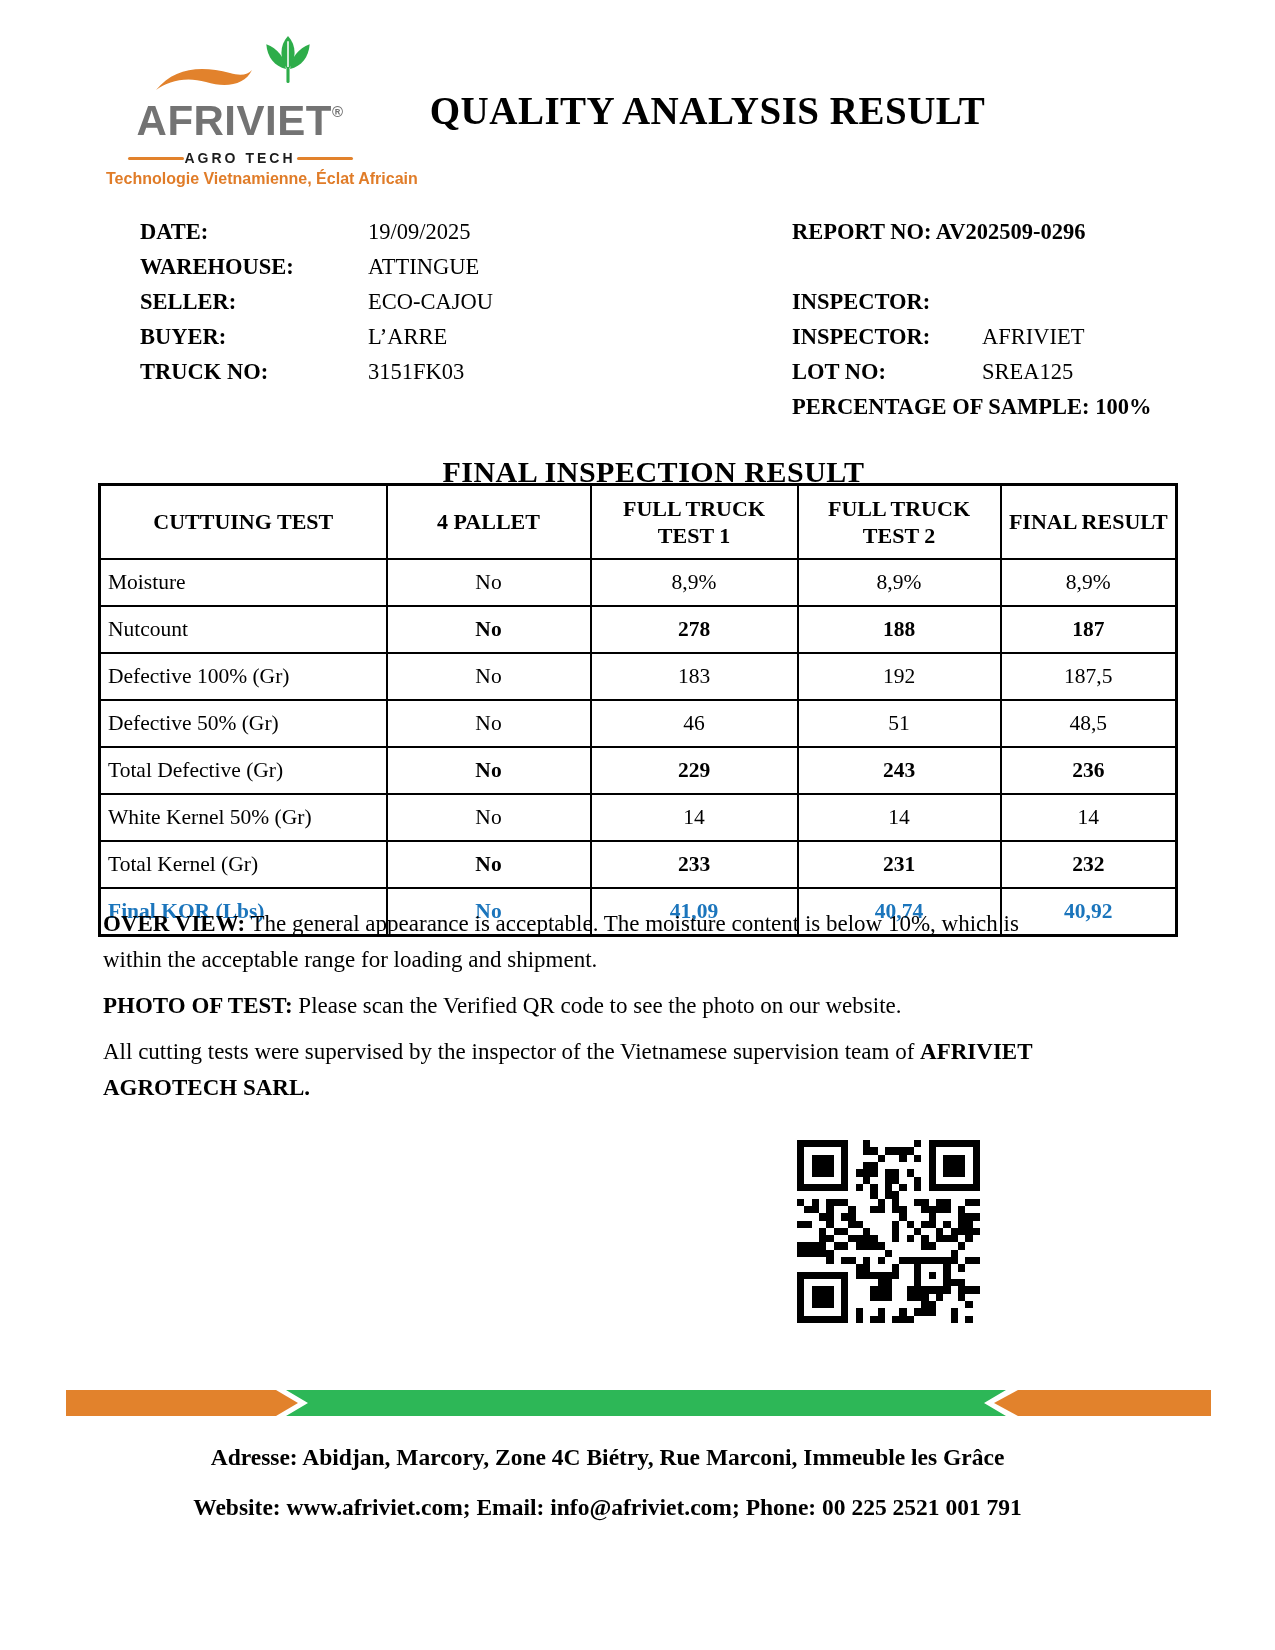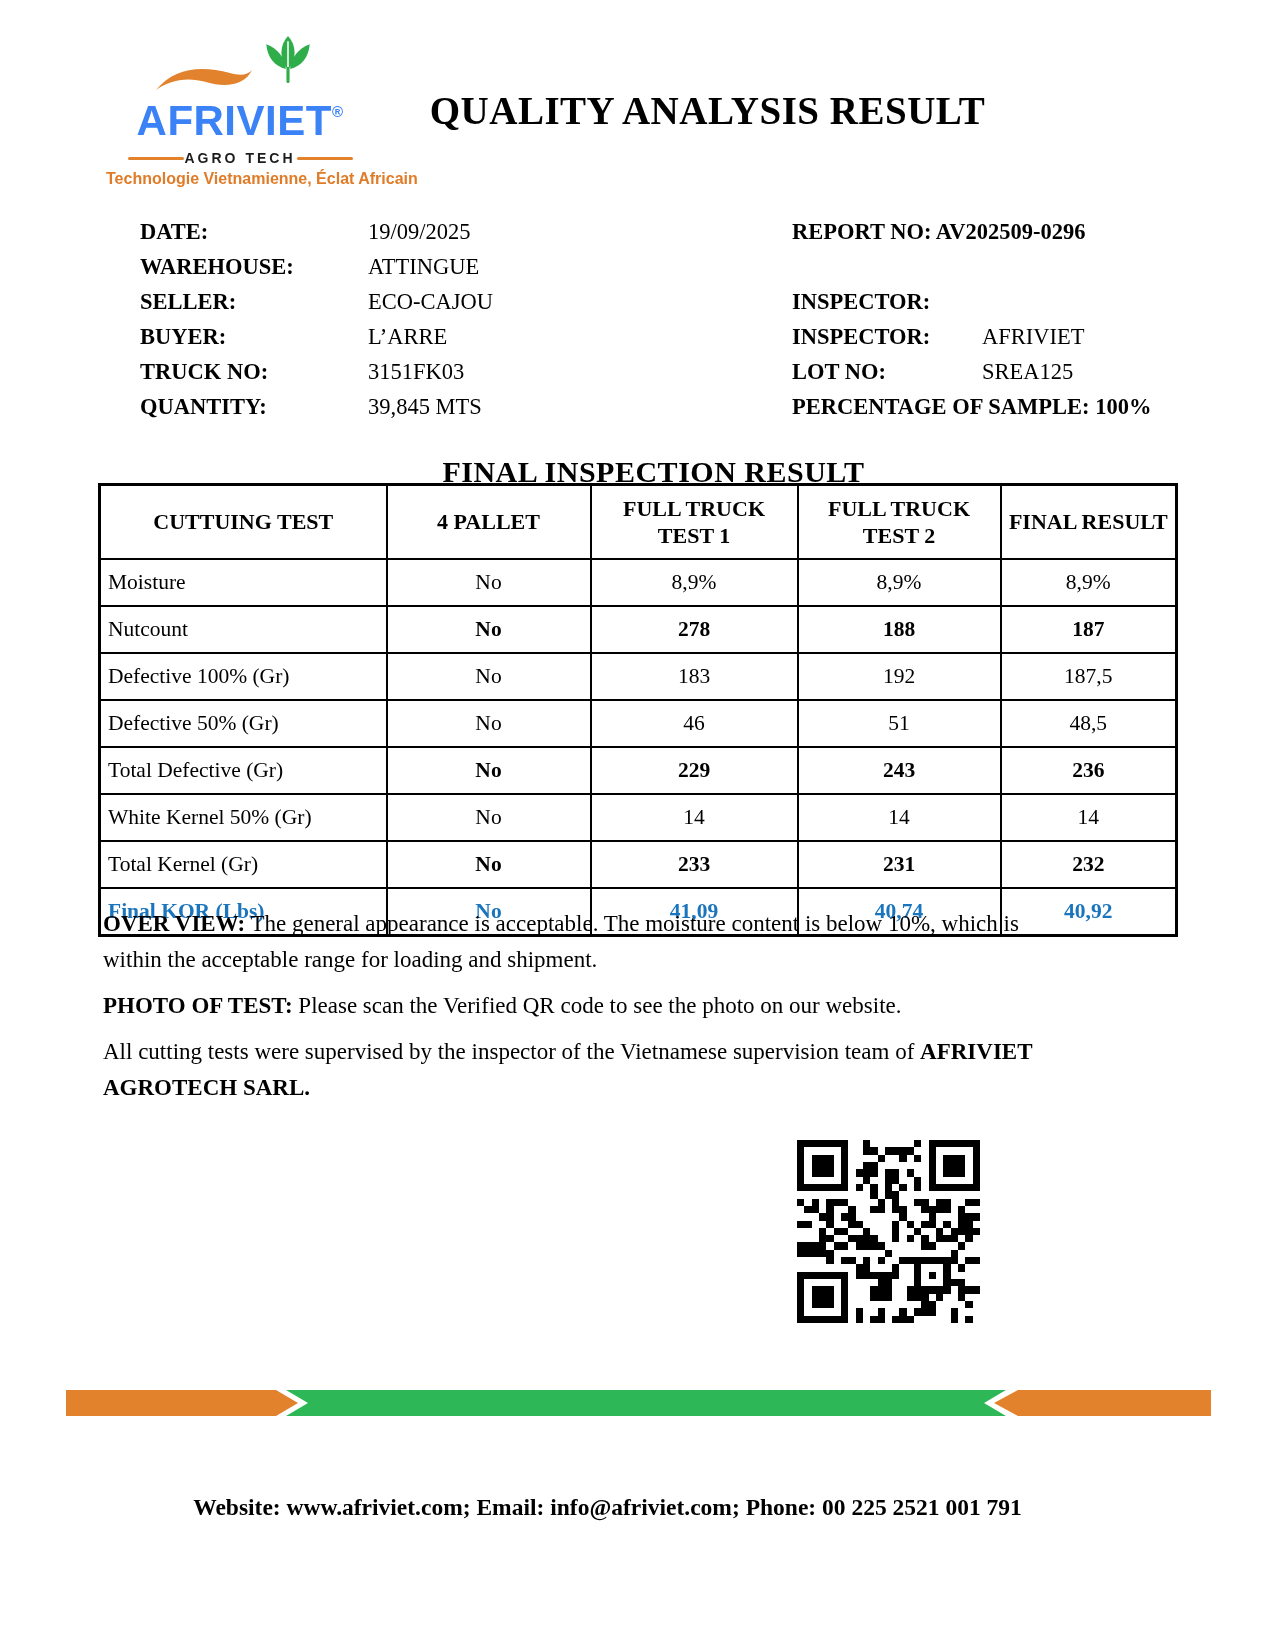--- a/index.html
+++ b/index.html
@@ -8,21 +8,21 @@
     background:#ffffff; color:#000;
     font-family:"Liberation Serif", serif; overflow:hidden;
   }
 
   
   .logo { position:absolute; left:106px; top:24px; width:268px; text-align:center;
           font-family:"Liberation Sans", sans-serif; }
   .logo-art { position:relative; height:76px; }
   .swoosh { position:absolute; left:48px; top:40px; width:100px; height:30px; }
   .leaves { position:absolute; left:156px; top:12px; width:52px; height:62px; }
-  .brand { font-size:42px; font-weight:bold; color:#3b82f6; line-height:1; letter-spacing:0.5px; }
+  .brand { font-size:42px; font-weight:bold; color:#737373; line-height:1; letter-spacing:0.5px; }
   .brand sup { font-size:15px; vertical-align:18px; }
   .agrotech-row { display:flex; align-items:center; justify-content:center; gap:1px; margin-top:8px; }
   .agro-line { height:3px; width:56px; background:#E2822C; border-radius:2px; }
   .agrotech { font-size:14px; font-weight:bold; color:#1c1c1c; letter-spacing:3px; white-space:nowrap; }
   .tagline { margin-top:4px; font-size:16px; font-weight:bold; color:#E07C28; white-space:nowrap; }
 
   
   .doc-title { position:absolute; top:88px; left:140px; width:1135px; margin:0;
                text-align:center; font-size:39px; font-weight:bold; letter-spacing:0.5px; }
 
@@ -102,21 +102,20 @@
   </div>
 
   <h1 class="doc-title">QUALITY ANALYSIS RESULT</h1>
 
   <div class="meta-col" id="meta-left">
       <div class="meta-row"><span class="lbl tab-l">DATE: </span><span class="val">19/09/2025</span></div>
       <div class="meta-row"><span class="lbl tab-l">WAREHOUSE: </span><span class="val">ATTINGUE</span></div>
       <div class="meta-row"><span class="lbl tab-l">SELLER: </span><span class="val">ECO-CAJOU</span></div>
       <div class="meta-row"><span class="lbl tab-l">BUYER: </span><span class="val">L’ARRE</span></div>
       <div class="meta-row"><span class="lbl tab-l">TRUCK NO: </span><span class="val">3151FK03</span></div>
-      <div class="meta-row"><span class="lbl tab-l">QUANTITY: </span><span class="val">39,845 MTS</span></div>
     </div>
   <div class="meta-col" id="meta-right">
       <div class="meta-row"><span class="lbl">REPORT NO: </span><span class="val boldv">AV202509-0296</span></div>
       <div class="meta-row"><span class="lbl"></span><span class="val"></span></div>
       <div class="meta-row"><span class="lbl tab-r">INSPECTOR: </span><span class="val"></span></div>
       <div class="meta-row"><span class="lbl tab-r">INSPECTOR: </span><span class="val">AFRIVIET</span></div>
       <div class="meta-row"><span class="lbl tab-r">LOT NO: </span><span class="val">SREA125</span></div>
       <div class="meta-row"><span class="lbl">PERCENTAGE OF SAMPLE: </span><span class="val boldv">100%</span></div>
     </div>
 
@@ -503,15 +502,16 @@
         <rect x="168.36" y="175.68" width="7.32" height="7.32"></rect>
       </g>
     </svg>
 
   <div class="stripe">
     <div class="seg o-left"></div>
     <div class="seg g-mid"></div>
     <div class="seg o-right"></div>
   </div>
 
+  <div class="footer-text addr">Adresse: Abidjan, Marcory, Zone 4C Biétry, Rue Marconi, Immeuble les Grâce</div>
   <div class="footer-text contact">Website: www.afriviet.com; Email: info@afriviet.com; Phone: 00 225 2521 001 791</div>
 
 </div>
 
 </body></html>

